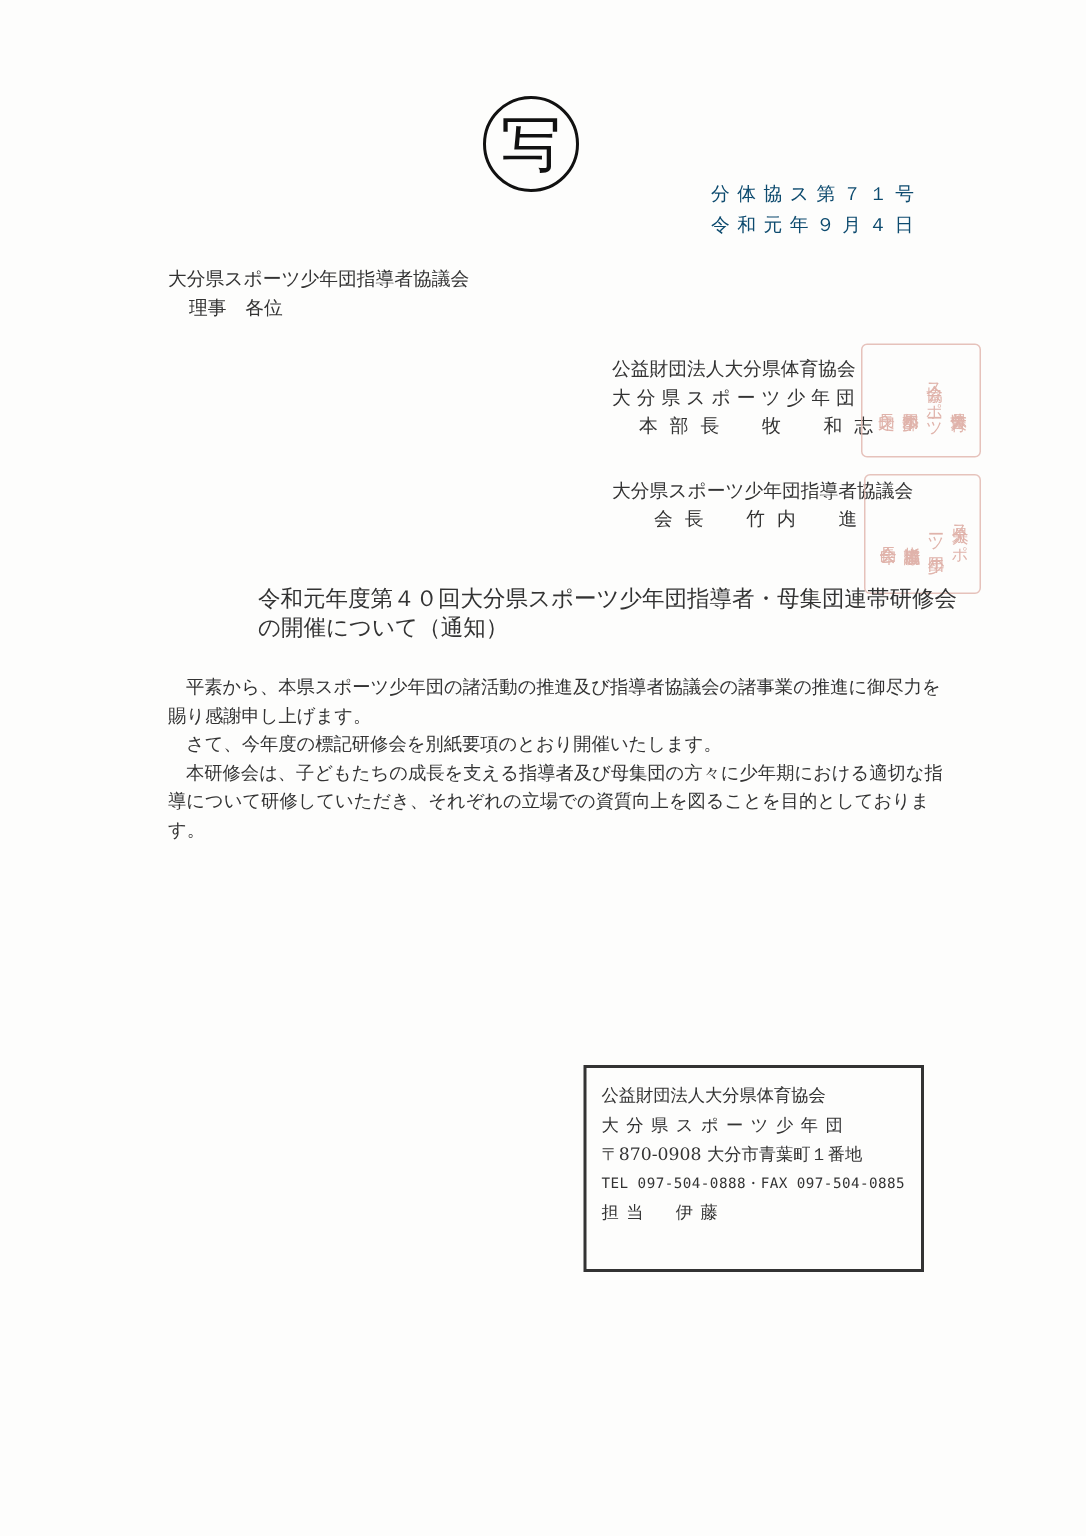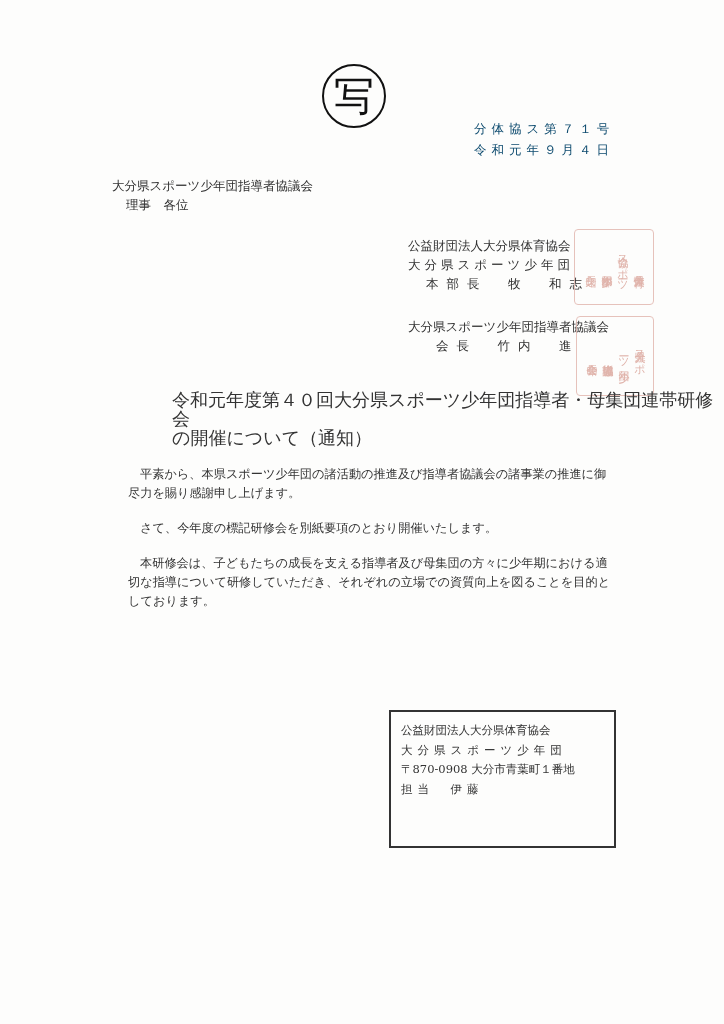--- a/index.html
+++ b/index.html
@@ -22,23 +22,23 @@
   .sender2 { left:408px; top:317px; font-size:12.5px; line-height:19px; color:#333; }
   .sender2 .l2 { padding-left:28px; letter-spacing:8px; }
   .stamp {
     border:1.5px solid #e2b8b0; border-radius:4px; color:#dba79d; box-sizing:border-box;
     font-size:11px; line-height:14px; text-align:center; opacity:0.85; padding:3px;
     display:flex; flex-direction:row-reverse; gap:2px; justify-content:center;
   }
   .stamp span { writing-mode:vertical-rl; }
   .stamp1 { left:574px; top:229px; width:80px; height:76px; }
   .stamp2 { left:576px; top:316px; width:78px; height:80px; }
-  .subject { left:172px; top:390px; font-size:18px; line-height:19px; color:#333; }
+  .subject { left:172px; top:390px; font-size:15px; line-height:19px; color:#333; }
   .body { left:112px; top:449px; width:520px; font-size:12.2px; line-height:19px; color:#333; }
-  .body p { margin:16px; }
+  .body p { margin:0; }
   .body .ind { text-indent:12px; }
   .contact {
     left:389px; top:710px; width:227px; height:138px; border:2px solid #333; box-sizing:border-box;
     padding:9px 10px; font-size:11.5px; line-height:19.5px; color:#333;
   }
   .contact .spaced { letter-spacing:5px; }
   .contact .tel { font-family:"DejaVu Sans Mono",monospace; font-size:9.5px; letter-spacing:0.3px; }
 </style>
 </head>
 <body>
@@ -88,14 +88,15 @@
 <div class="abs body">
   <p class="ind">平素から、本県スポーツ少年団の諸活動の推進及び指導者協議会の諸事業の推進に御尽力を賜り感謝申し上げます。</p>
   <p class="ind">さて、今年度の標記研修会を別紙要項のとおり開催いたします。</p>
   <p class="ind">本研修会は、子どもたちの成長を支える指導者及び母集団の方々に少年期における適切な指導について研修していただき、それぞれの立場での資質向上を図ることを目的としております。</p>
 </div>
 
 <div class="abs contact">
   <div>公益財団法人大分県体育協会</div>
   <div class="spaced">大分県スポーツ少年団</div>
   <div>〒870-0908 大分市青葉町１番地</div>
+  <div class="tel">TEL 097-504-0888・FAX 097-504-0885</div>
   <div class="spaced">担当　伊藤</div>
 </div>
 
 </body></html>

